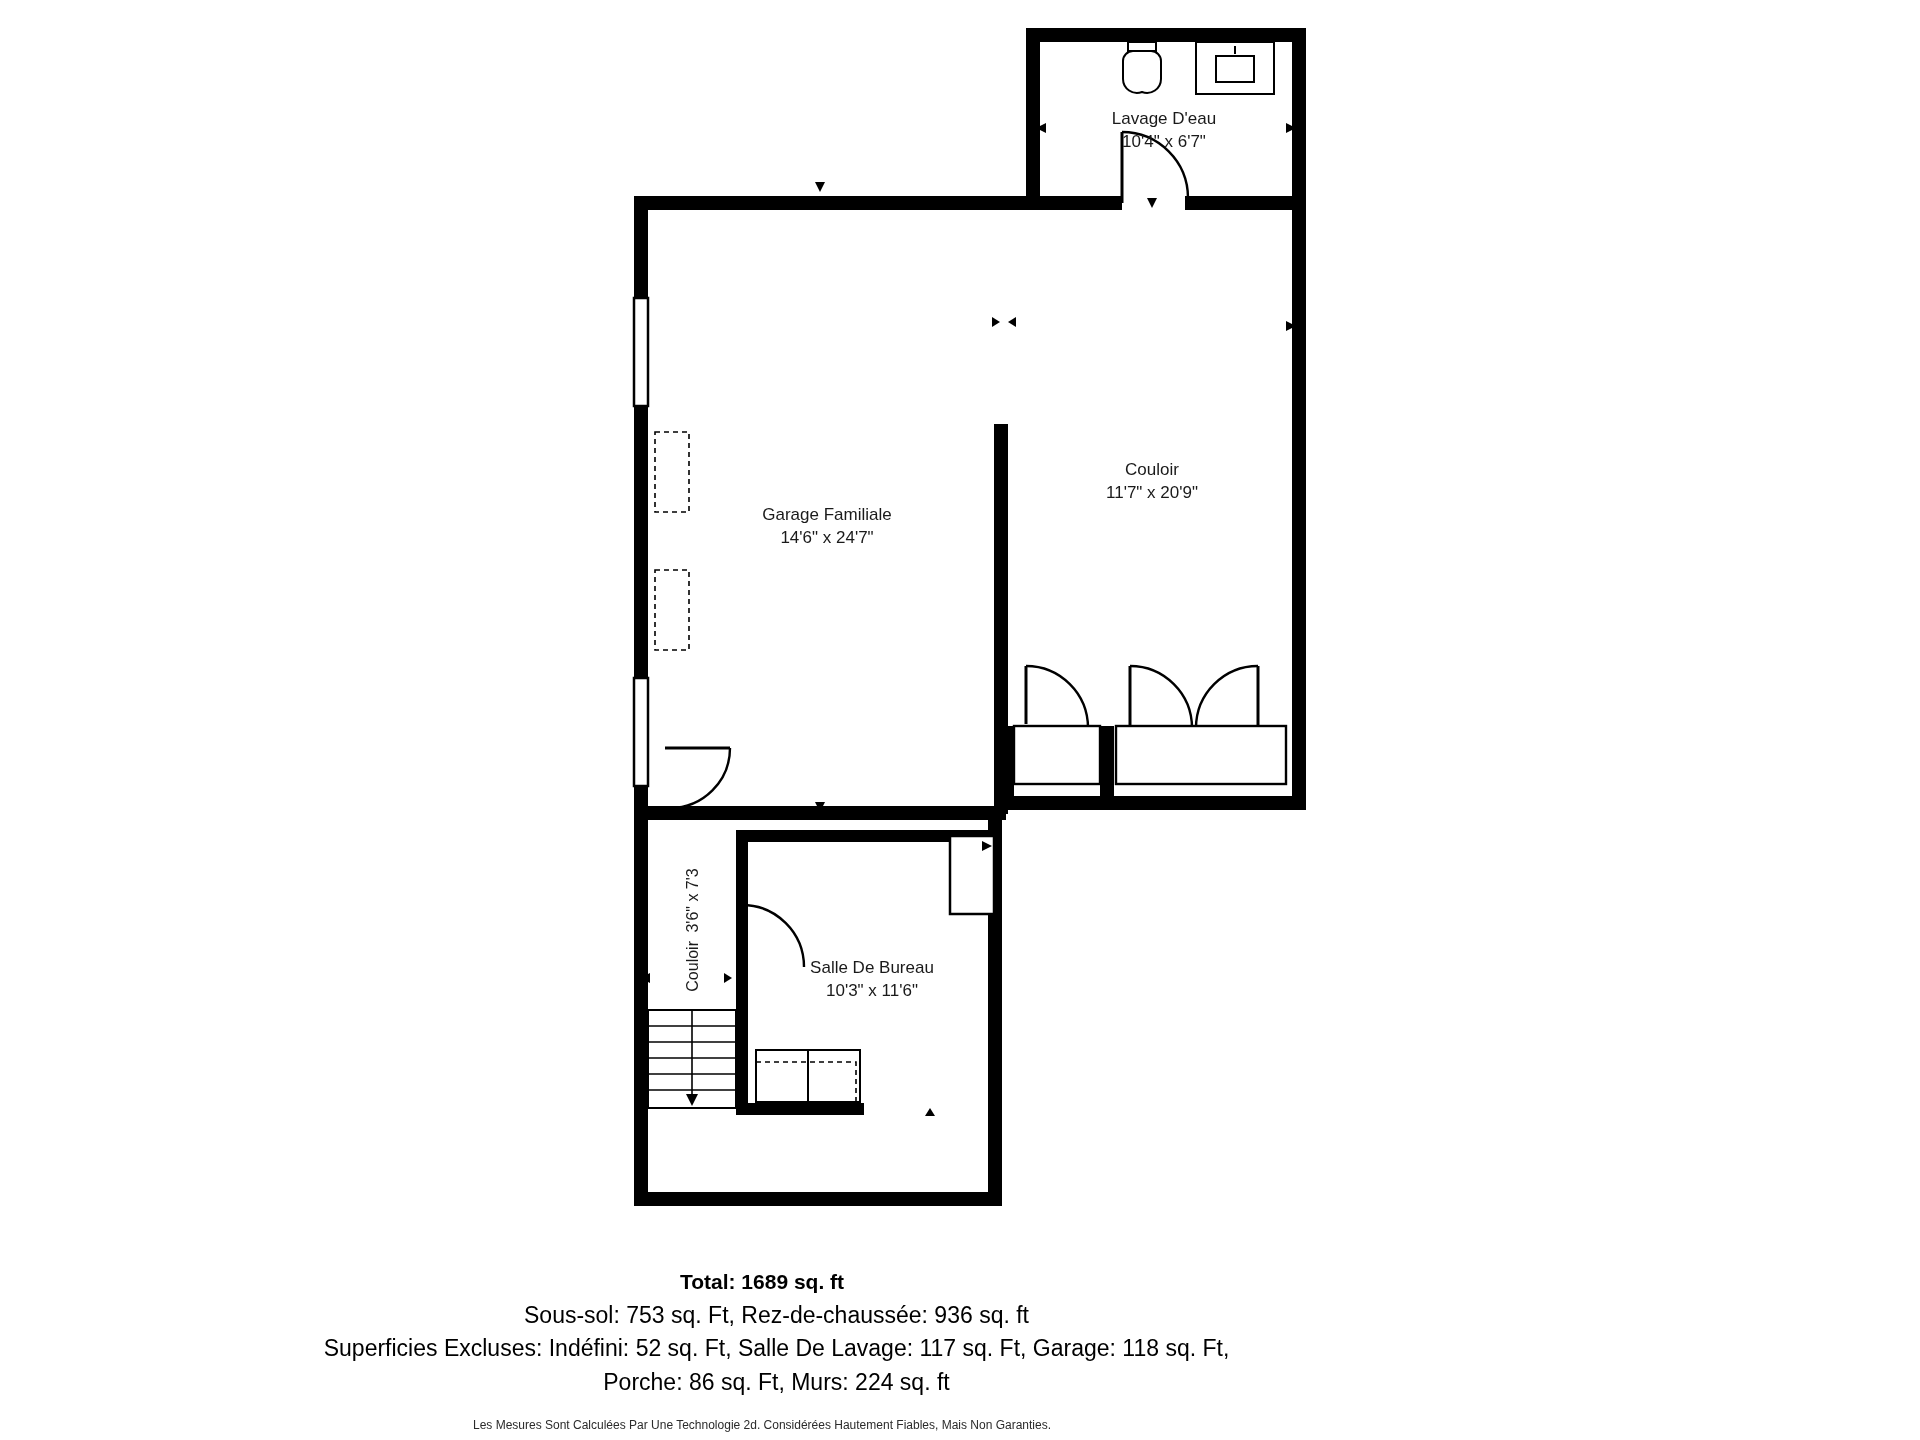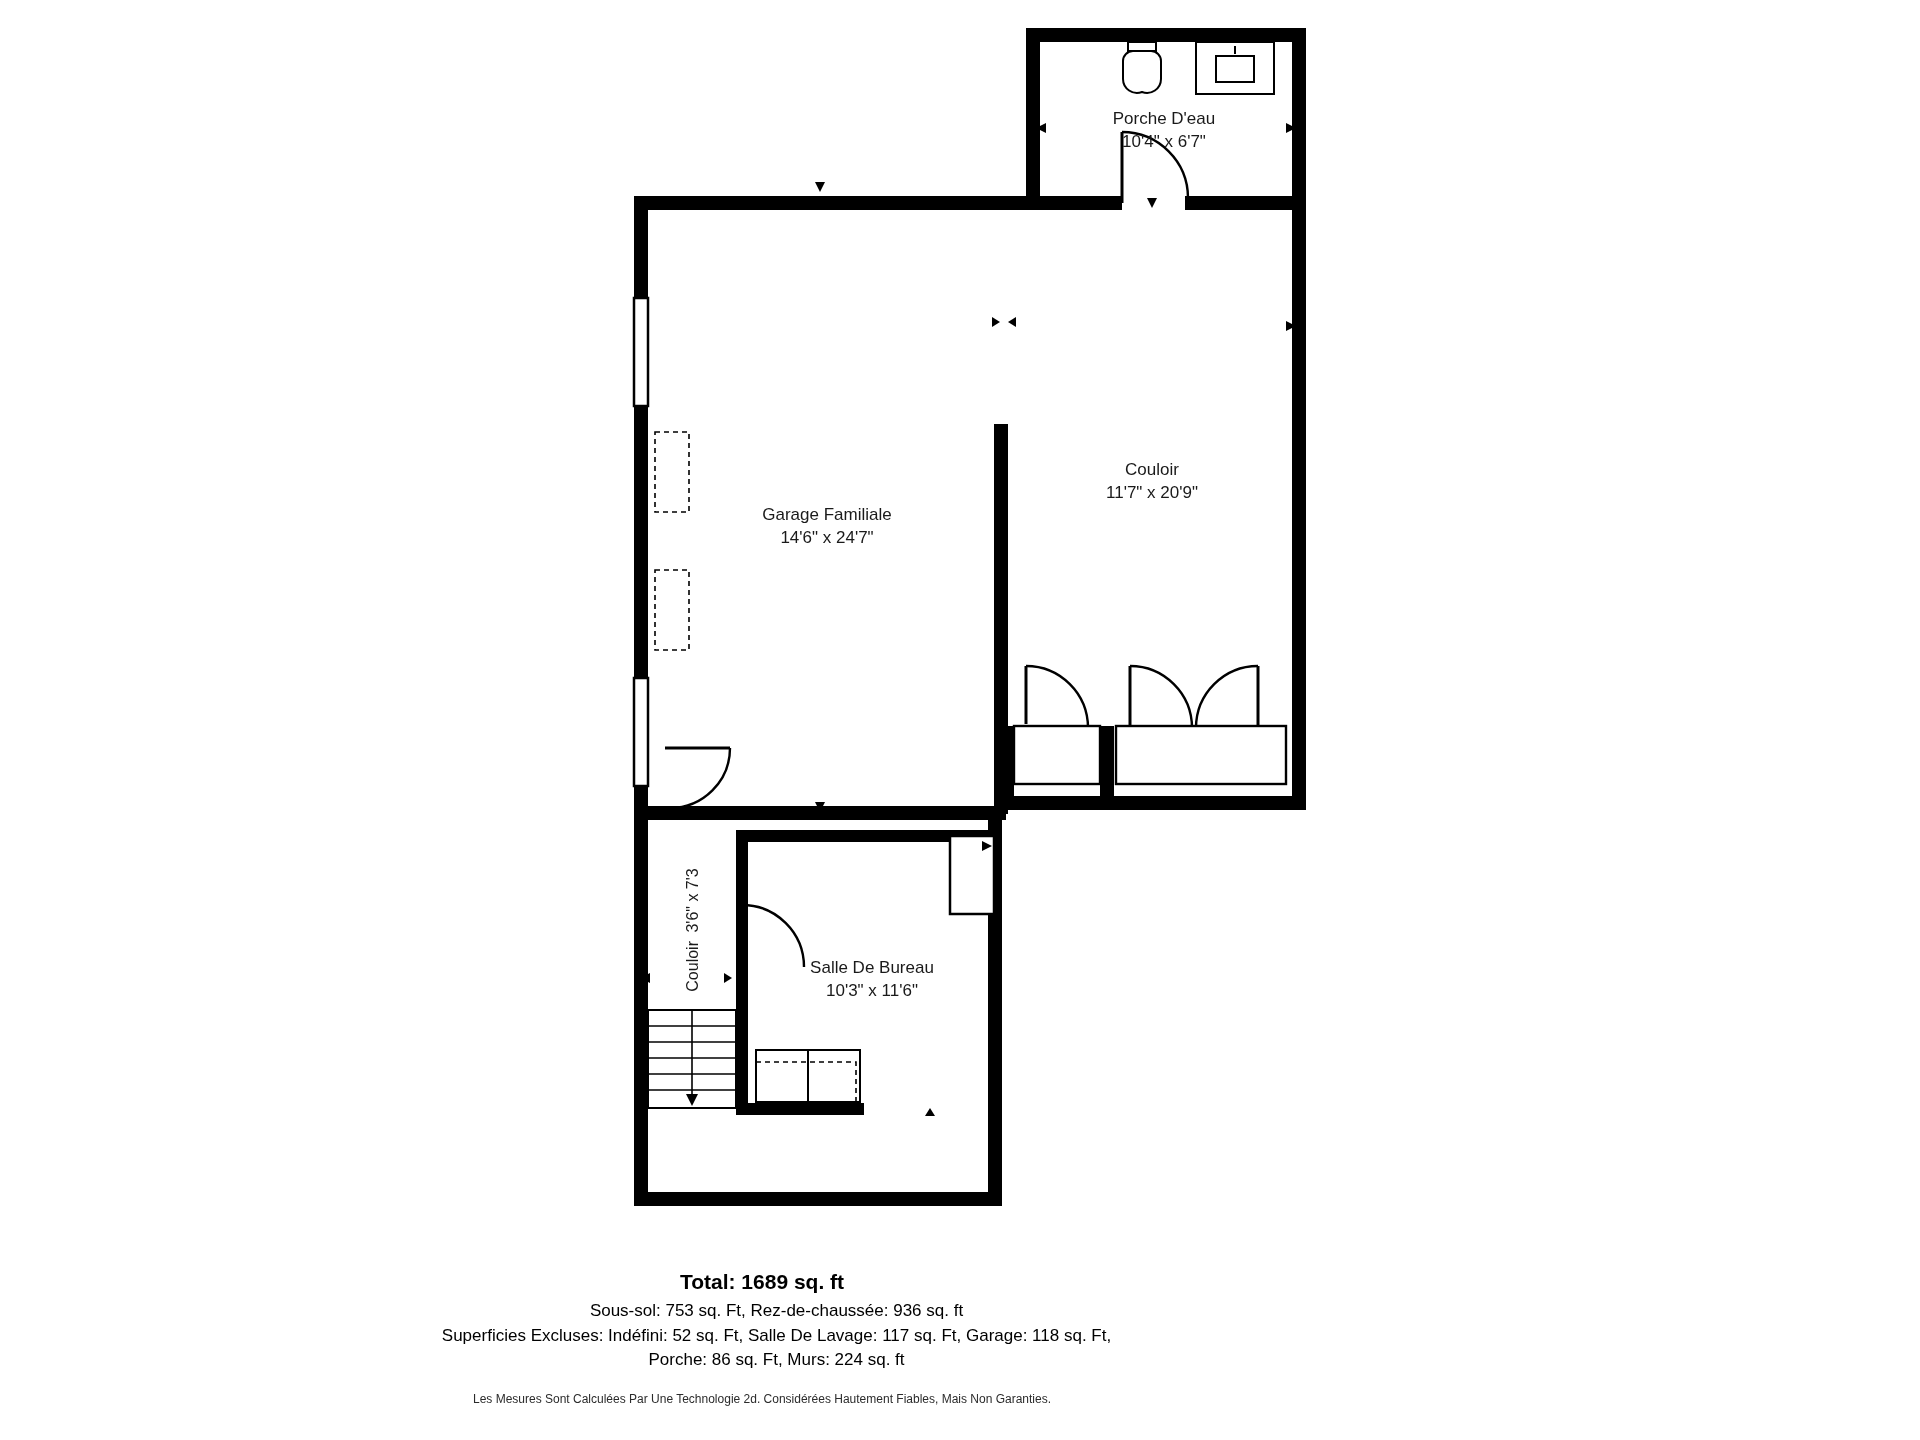--- a/index.html
+++ b/index.html
@@ -49,21 +49,21 @@
     top: 1270px;
     width: 1524px;
     text-align: center;
   }
   #summary .total {
     font-size: 21px;
     font-weight: bold;
     margin-bottom: 5px;
   }
   #summary .line {
-    font-size: 17px;
+    font-size: 23px;
     line-height: 1.45;
     padding-left: 29px;
   }
   #summary .disclaimer {
     margin-top: 19px;
     font-size: 12px;
     color: #2b2b2b;
   }
 </style>
 </head>
@@ -209,21 +209,21 @@
     <path d="M820,812 l-5,-10 h10 z"></path>
 
     <path d="M640,978 l10,-5 v10 z"></path>
     <path d="M992,846 l-10,-5 v10 z"></path>
     <path d="M732,978 l-8,-5 v10 z"></path>
     <path d="M930,1108 l-5,8 h10 z"></path>
   </g>
 </svg>
 
 <div class="room-label" style="left:1164px; top:131px;">
-  <span class="name">Porche D'eau</span>
+  <span class="name">Lavage D'eau</span>
   <span class="dims">10'4" x 6'7"</span>
 </div>
 
 <div class="room-label" style="left:1152px; top:482px;">
   <span class="name">Couloir</span>
   <span class="dims">11'7" x 20'9"</span>
 </div>
 
 <div class="room-label" style="left:827px; top:527px;">
   <span class="name">Garage Familiale</span>

